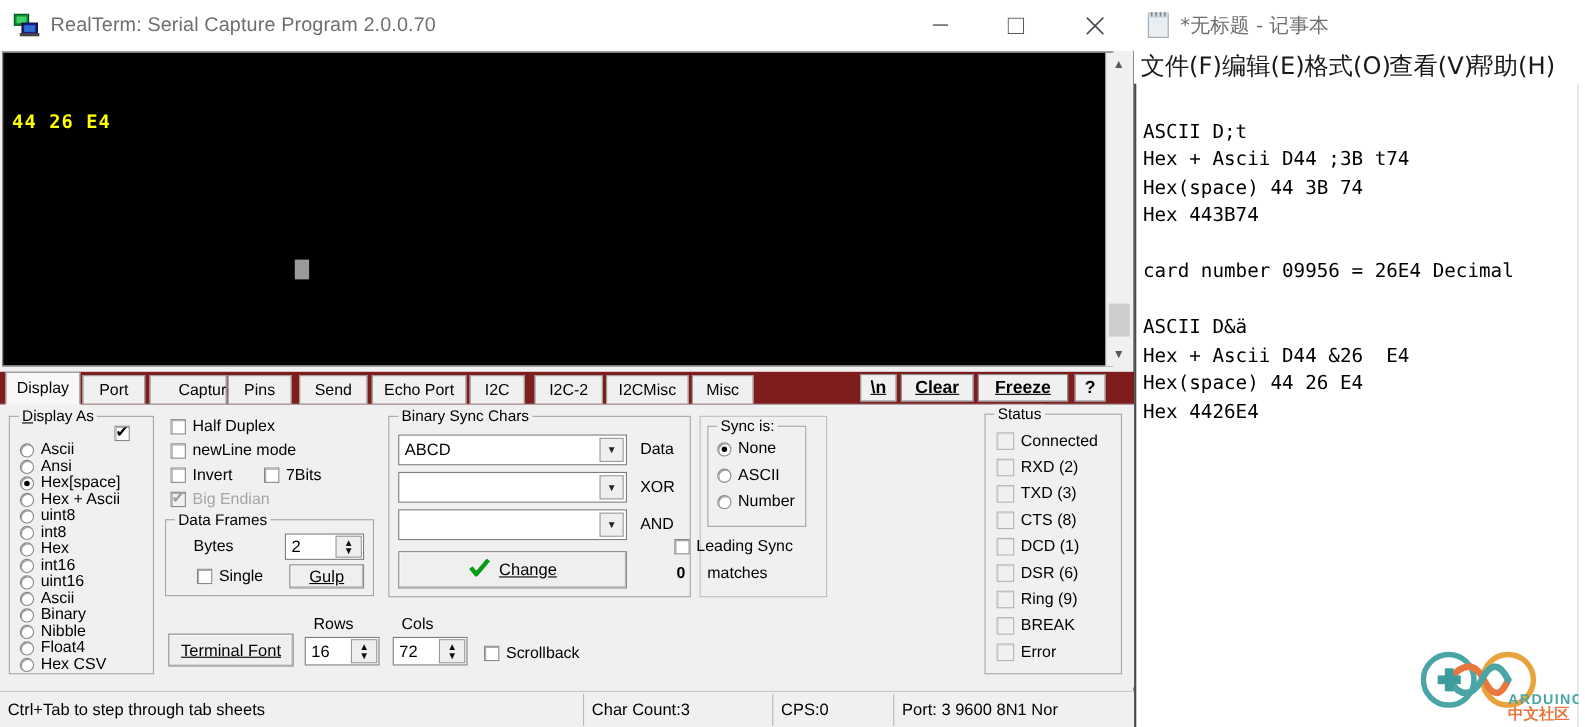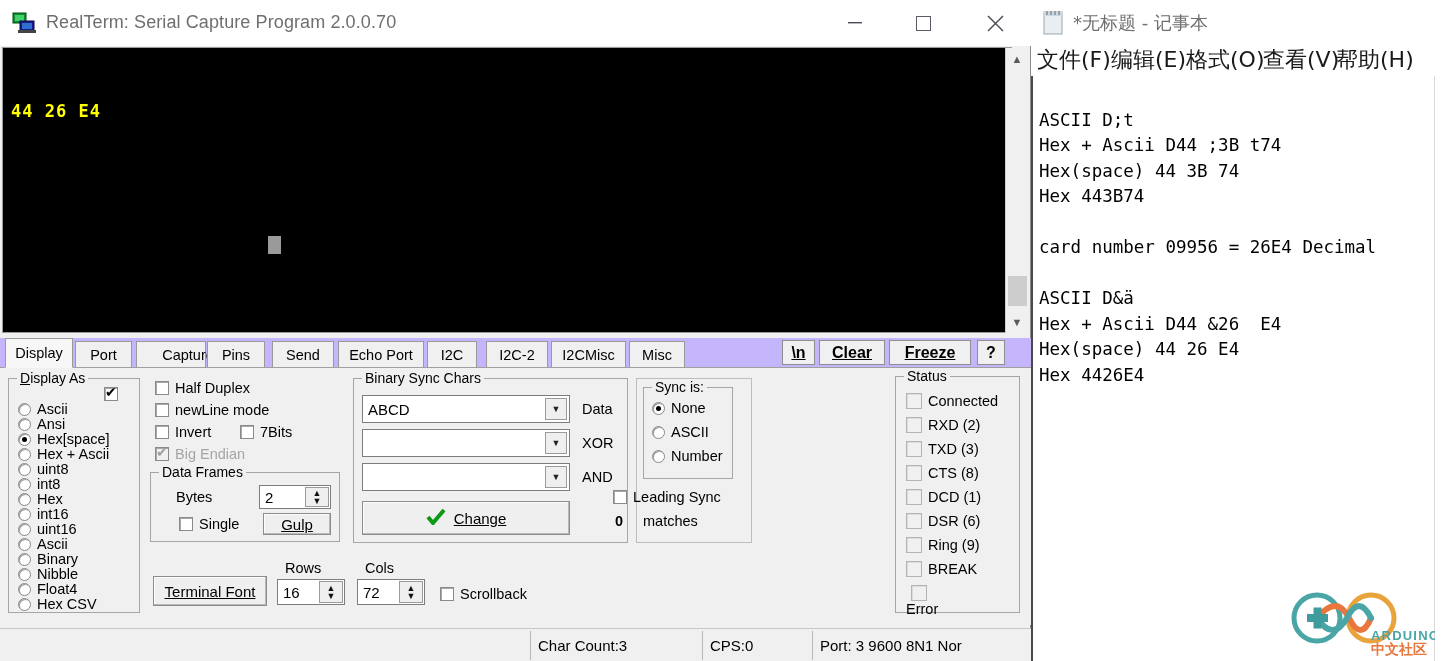--- a/index.html
+++ b/index.html
@@ -67,21 +67,21 @@
   .sb-arrow.up { top:0; }
   .sb-arrow.down { bottom:0; }
   .sb-thumb {
     position:absolute; left:2px; top:228px; width:19px; height:30px;
     background:#cdcdcd;
   }
 
   
   .rt-tabs {
     position:absolute; left:0; top:338px; width:1211px; height:30px;
-    background:#c4b5fd;
+    background:#7f1d1d;
     border-bottom:1px solid #a0a0a0;
   }
   .tab {
     position:absolute; top:3px; height:26px;
     display:flex; align-items:center; justify-content:center;
     background:#f0f0f0;
     border:1px solid #9a9a9a;
     border-bottom:none;
     font-size:14.5px; color:#000;
     font-family:"Liberation Sans", sans-serif;
@@ -503,28 +503,29 @@
             <span>DSR (6)</span>
           </div>
         <div class="check-row" style="left:10px; top:160px;">
             <span class="statuschk"></span>
             <span>Ring (9)</span>
           </div>
         <div class="check-row" style="left:10px; top:184px;">
             <span class="statuschk"></span>
             <span>BREAK</span>
           </div>
-        <div class="check-row" style="left:10px; top:208px;flex-direction:column;">
+        <div class="check-row" style="left:10px; top:208px;">
             <span class="statuschk"></span>
             <span>Error</span>
           </div>
       </div>
     </div>
 
     <div class="rt-statusbar">
+      <div class="sb-cell" style="left:0px;   width:530px; border-left:none;">Ctrl+Tab to step through tab sheets</div>
       <div class="sb-cell" style="left:530px; width:172px;">Char Count:3</div>
       <div class="sb-cell" style="left:702px; width:110px;">CPS:0</div>
       <div class="sb-cell" style="left:812px; width:210px;">Port: 3 9600 8N1 Nor</div>
     </div>
   </div>
 
   <div id="notepad">
     <div class="np-titlebar">
       <span class="np-title-icon">
         <svg width="24" height="26" viewBox="0 0 24 26">

